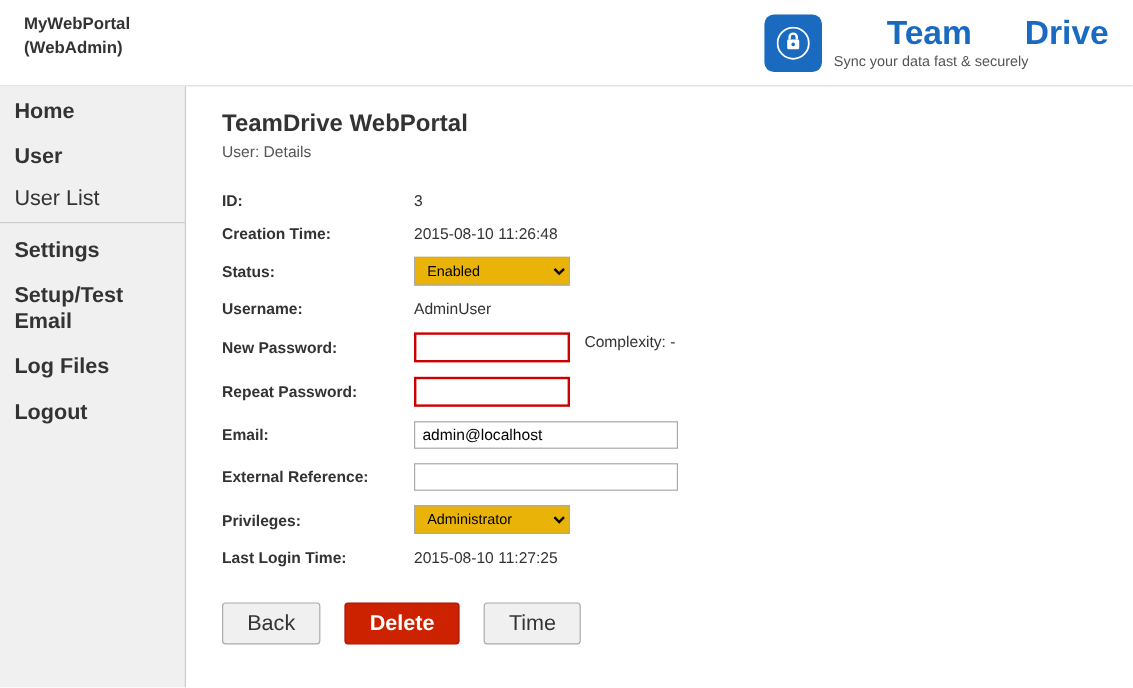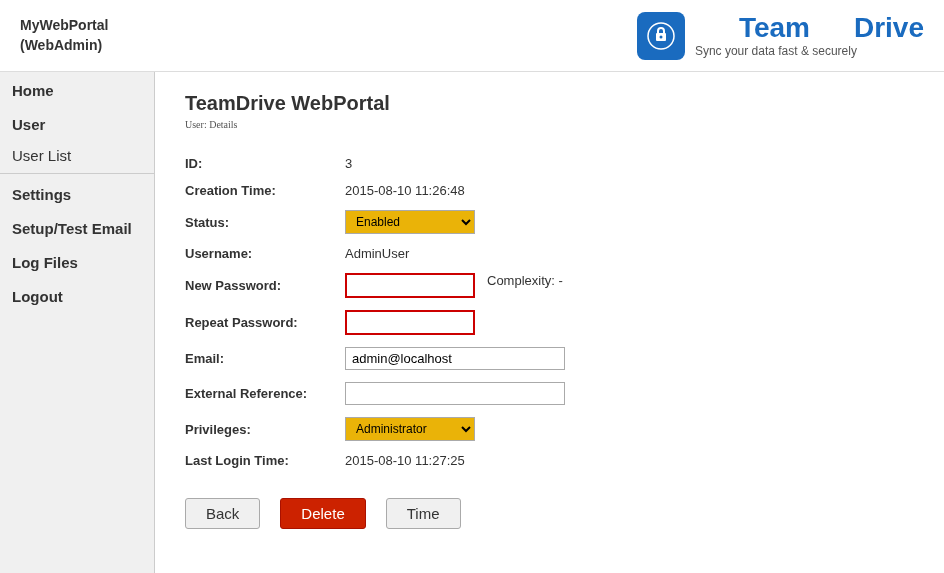--- a/index.html
+++ b/index.html
@@ -5,21 +5,20 @@
     * { box-sizing: border-box; margin: 0; padding: 0; }
     body {
       font-family: Arial, Helvetica, sans-serif;
       font-size: 13px;
       background: #fff;
       color: #333;
     }
     
     .header {
       display: flex;
-      align-items: center;
       justify-content: space-between;
       padding: 10px 20px;
       background: #fff;
       border-bottom: 1px solid #ddd;
       height: 72px;
     }
     .header-logo-text {
       font-size: 14px;
       font-weight: bold;
       color: #333;
@@ -68,21 +67,21 @@
     .sidebar {
       width: 155px;
       background: #f0f0f0;
       border-right: 1px solid #ccc;
       padding-top: 0;
       flex-shrink: 0;
     }
     .sidebar-item {
       padding: 7px 12px;
       cursor: pointer;
-      font-size: 15px;
+      font-size: 18px;
       color: #333;
     }
     .sidebar-item.section-header {
       font-weight: bold;
       padding-top: 10px;
     }
     .sidebar-item.sub {
     }
     .sidebar-divider {
       height: 1px;
@@ -95,24 +94,23 @@
       padding: 20px 30px;
       overflow-y: auto;
     }
     .page-title {
       font-size: 20px;
       font-weight: bold;
       margin-bottom: 4px;
       color: #333;
     }
     .page-subtitle {
-      font-size: 10px;
+      font-size: 13px;
       color: #555;
       margin-bottom: 20px;
-      font-family: Liberation Serif, serif;
     }
     
     .form-table {
       border-collapse: collapse;
     }
     .form-table tr td {
       padding: 6px 8px 6px 0;
       vertical-align: middle;
     }
     .form-table td.label {
@@ -160,32 +158,32 @@
     }
     
     .button-row {
       margin-top: 24px;
       display: flex;
       gap: 20px;
       align-items: center;
     }
     .btn {
       padding: 6px 20px;
-      font-size: 15px;
+      font-size: 18px;
       cursor: pointer;
       border: 1px solid #aaa;
       border-radius: 3px;
       background: #f0f0f0;
       color: #333;
     }
     .btn-delete {
       background: #cc2200;
       color: #fff;
       border: 1px solid #aa1100;
-      font-weight: normal;
+      font-weight: bold;
     }
     .btn-save {
       background: #f0f0f0;
       border: 1px solid #aaa;
     }
   </style>
 </head>
 <body>
 
 <div class="header">

